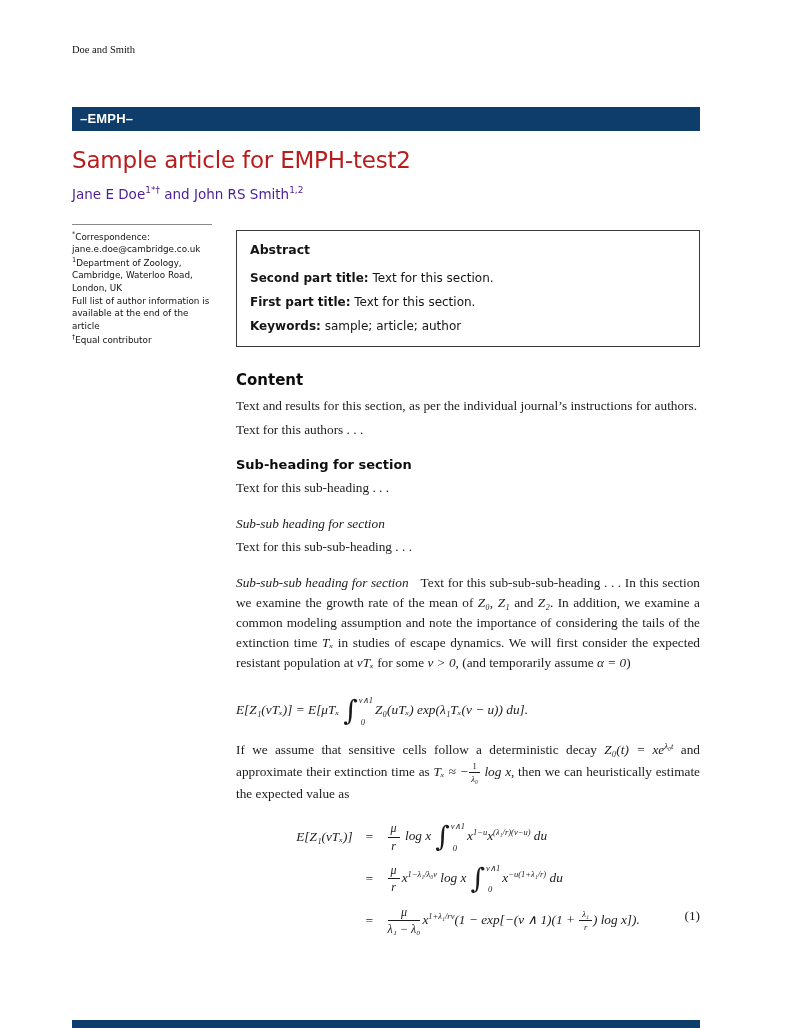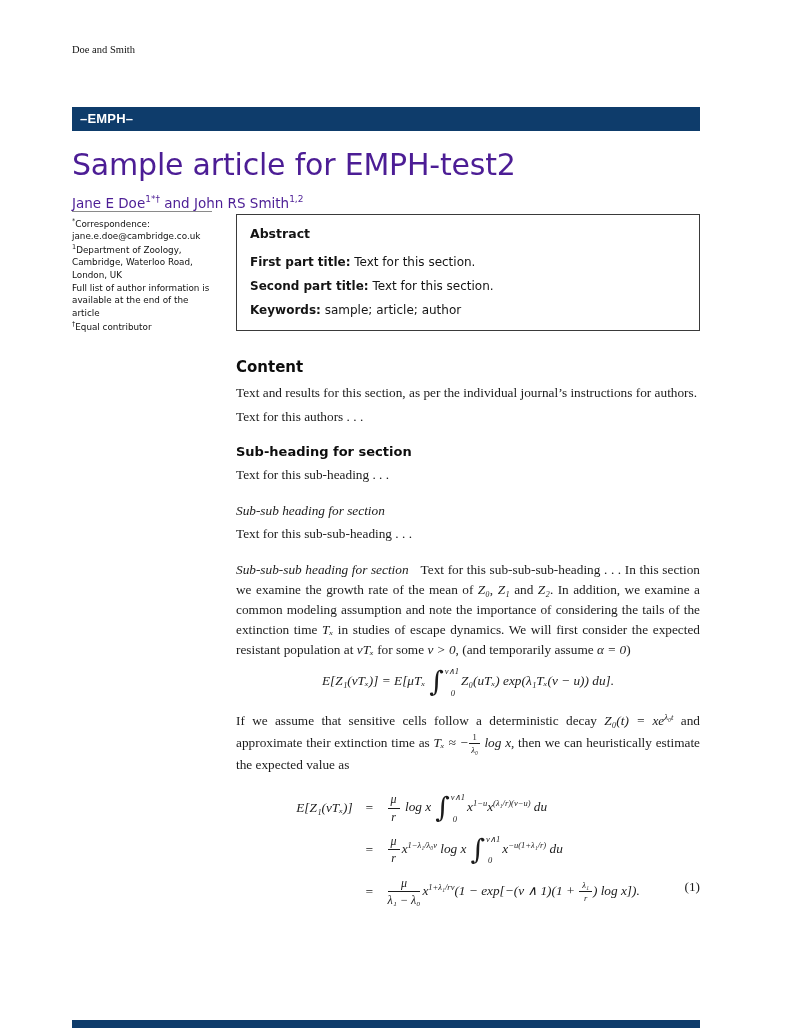--- a/index.html
+++ b/index.html
@@ -10,26 +10,26 @@
           font-family:"Liberation Serif", serif; color:var(--ink);padding-left:12px; }
   .content { position:absolute; left:72px; top:0; width:628px; }
 
   .running-head { padding-top:44px; font-size:10.5px; font-family:"Liberation Serif", serif; color:#111; }
 
   .banner { margin-top:52px; background:var(--accent); color:#fff;
             font-family:"Liberation Sans", sans-serif; font-weight:bold; font-size:13px;
             padding:4px 8px 5px; letter-spacing:0.2px; }
 
   .title { margin-top:16px; font-family:"DejaVu Sans", sans-serif; font-weight:400;
-           font-size:30px; color:#4c1d95; letter-spacing:-0.2px; }
+           font-size:23px; color:#b91c1c; letter-spacing:-0.2px; }
 
   .authors { margin-top:12px; font-family:"DejaVu Sans", sans-serif; font-size:13.5px; color:#4c1d95; }
   .authors sup { font-size:9px; }
 
-  .twocol { display:flex; align-items:center; }
+  .twocol { display:flex; margin-top:22px; align-items:flex-end; }
   .sidebar { flex:0 0 140px; width:140px; border-top:1px solid #8a8a8a; padding-top:5px;
              font-family:"DejaVu Sans", sans-serif; font-size:8.8px; line-height:1.4; color:#111; }
   .side-block { margin:0 0 1px; }
   .sidebar sup { font-size:6.5px; }
 
   .abstract-box { flex:1; margin-left:24px; border:1px solid #3a3a3a; padding:10px 13px 11px;
                   font-family:"DejaVu Sans", sans-serif; font-size:12px; line-height:1.5; color:#141414; }
   .abstract-title { font-weight:bold; font-size:12.5px; margin-bottom:9px; }
   .abstract-item { margin:0 0 6px; }
   .abstract-item:last-child { margin-bottom:0; }
@@ -45,21 +45,21 @@
             margin:16px 0 3px; text-align:left; color:#0d0d0d; }
   .subsubsec { font-style:italic; font-size:13.3px; margin:16px 0 3px; text-align:left; }
   .body-p { margin:0 0 4px; }
   .runin-p { margin-top:16px; }
   .runin { font-style:italic;margin-top:16px; }
   .runin-gap { display:inline-block; width:12px; }
   .mv { font-style:italic; }
 
   
   sup { font-size:0.66em; }
-  .equation { margin:8px 0 14px; text-align:center; font-style:italic; }
+  .equation { margin:24px 0 14px; font-style:italic; }
   .equation sup, .cr sup { font-size:8.5px; }
 
   .int-group { display:inline-flex; align-items:center; vertical-align:middle; margin:0 2px 0 4px; }
   .int-sign { font-style:normal; font-size:28px; line-height:1; font-family:"DejaVu Serif", serif; }
   .int-limits { display:inline-flex; flex-direction:column; justify-content:space-between;
                 height:30px; font-size:8.5px; line-height:1; padding-left:1px; font-style:italic; }
   .int-limits .lim-bot { padding-left:2px; }
 
   .frac { display:inline-block; vertical-align:middle; text-align:center; font-size:12px;
           line-height:1.2; margin:0 2px; }
@@ -96,22 +96,22 @@
     <div class="twocol">
       <div class="sidebar">
         <p class="side-block"><sup>*</sup><span>Correspondence:</span><br><span>jane.e.doe@cambridge.co.uk</span></p>
         <p class="side-block"><sup>1</sup><span>Department of Zoology, Cambridge, Waterloo Road, London, UK</span></p>
         <p class="side-block">Full list of author information is available at the end of the article</p>
         <p class="side-block"><sup>†</sup><span>Equal contributor</span></p>
       </div>
 
       <div class="abstract-box">
         <div class="abstract-title">Abstract</div>
+        <p class="abstract-item"><span class="ab-label">Second part title:</span><span> Text for this section.</span></p>
         <p class="abstract-item"><span class="ab-label">First part title:</span><span> Text for this section.</span></p>
-        <p class="abstract-item"><span class="ab-label">Second part title:</span><span> Text for this section.</span></p>
         <p class="abstract-item"><span class="ab-label">Keywords:</span><span> sample; article; author</span></p>
       </div>
     </div>
 
     <div class="main">
 
       <div class="sec first">Content</div>
       <p class="body-p">Text and results for this section, as per the individual journal’s instructions for authors.</p>
 
       <p class="body-p">Text for this authors . . .</p>

